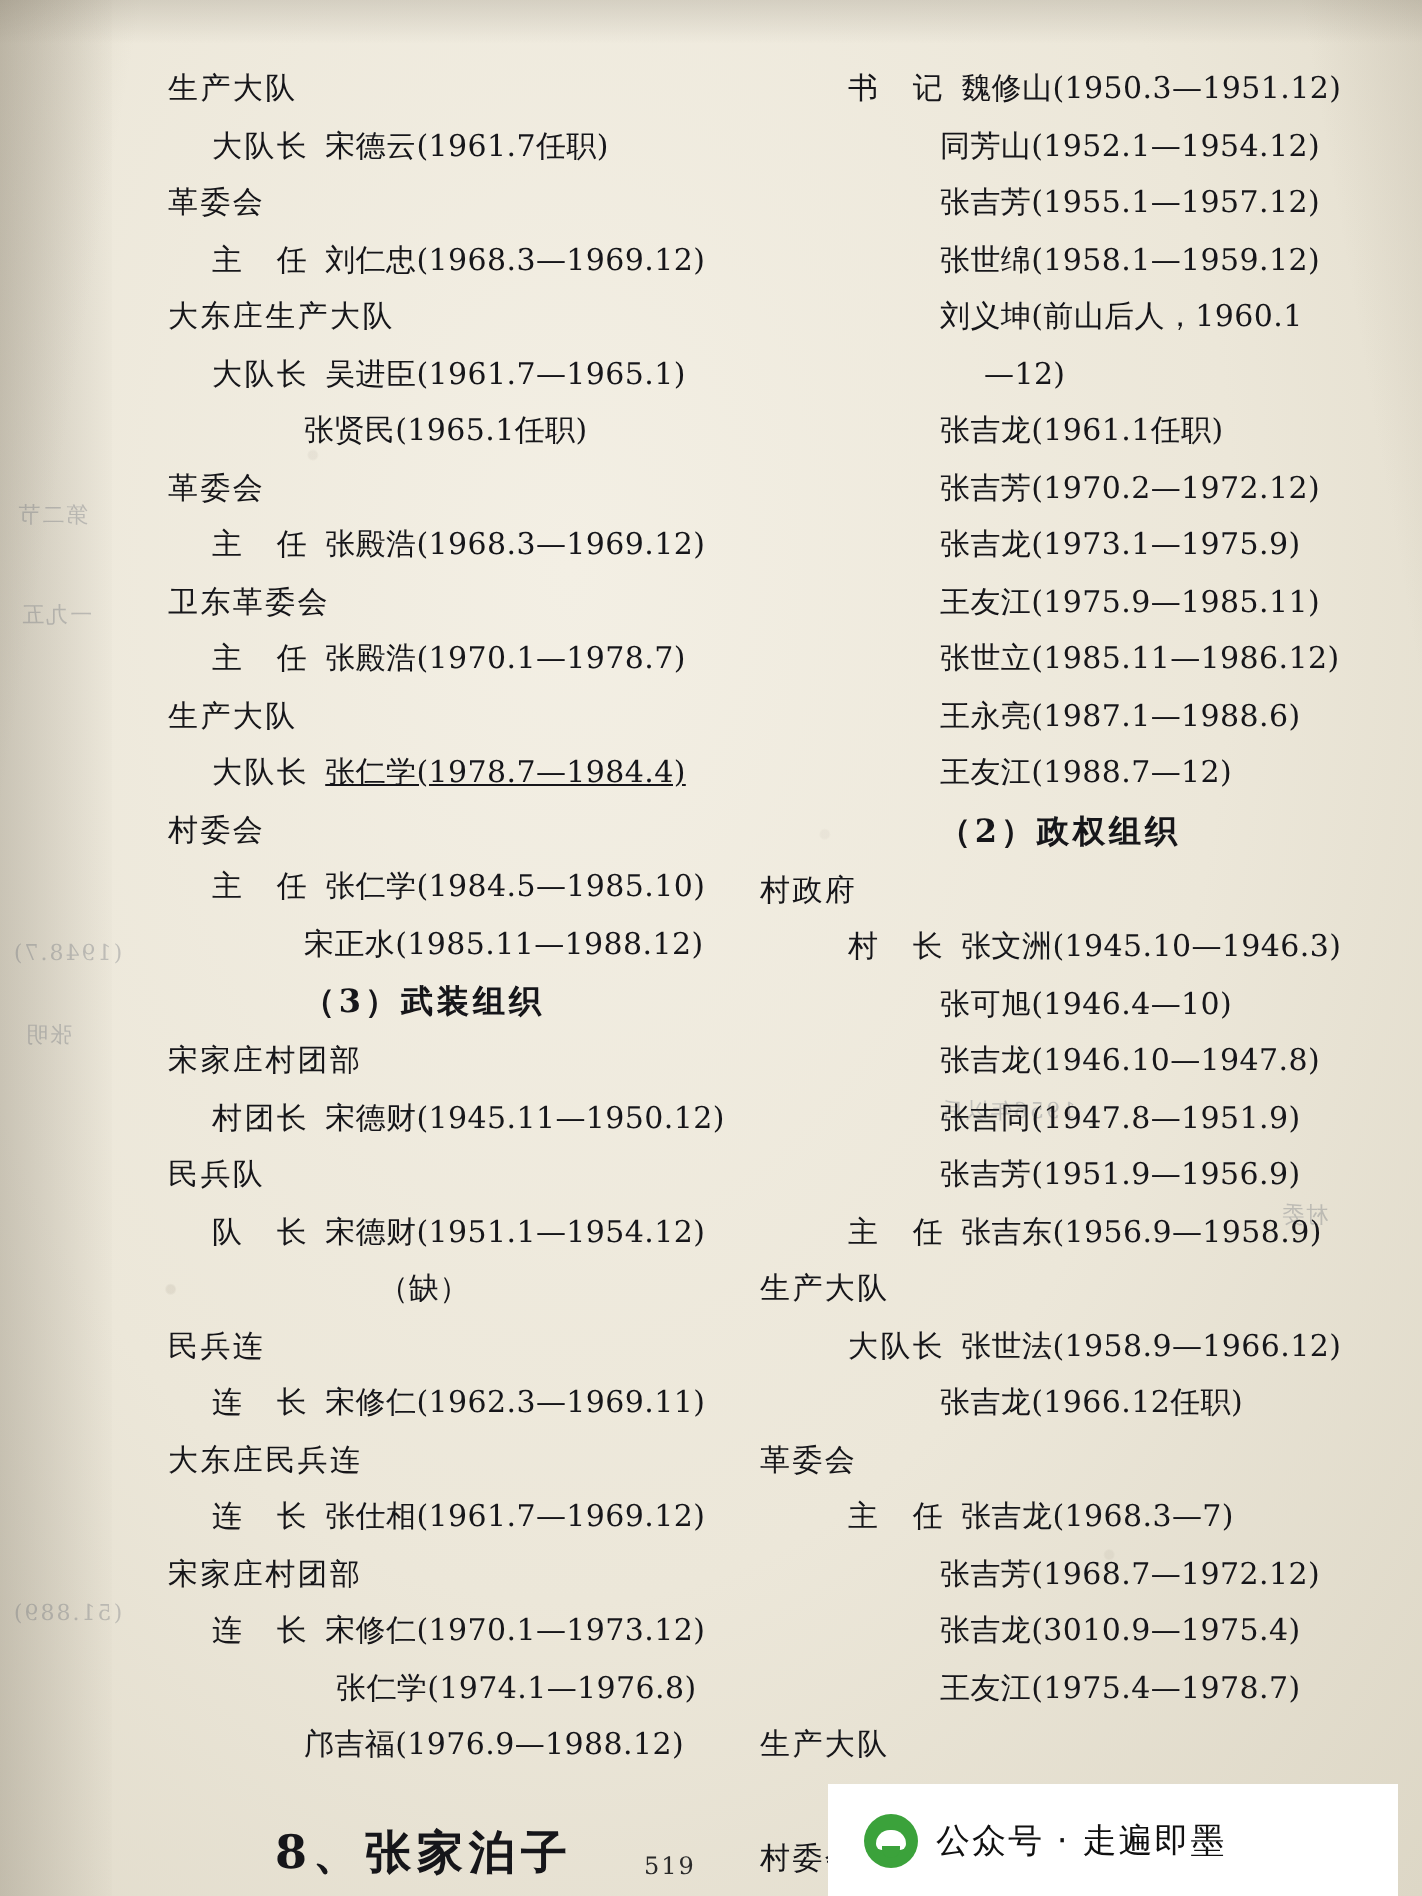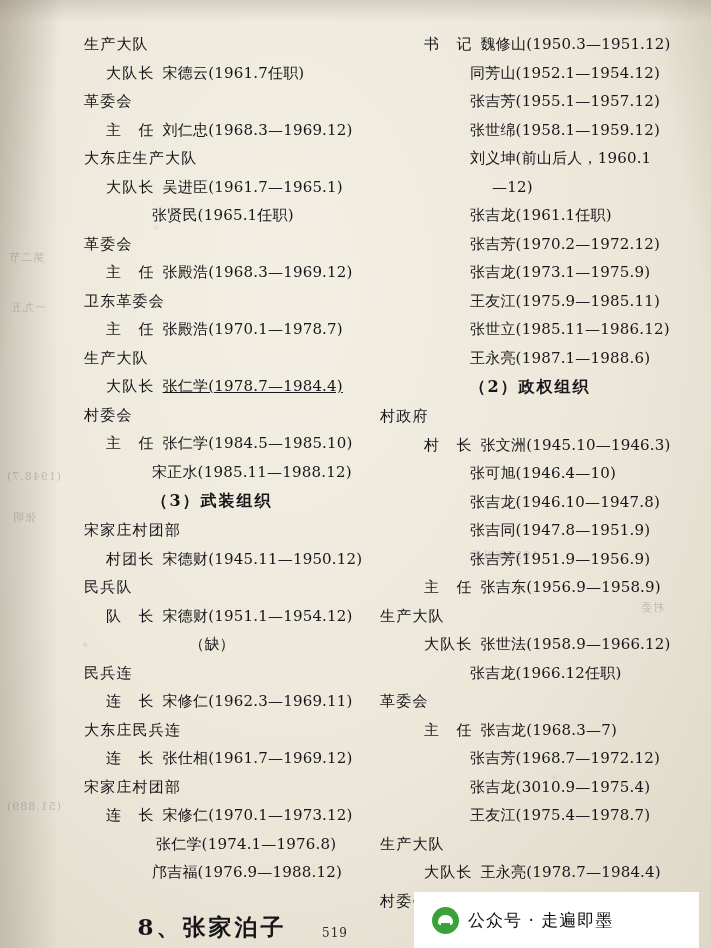--- a/index.html
+++ b/index.html
@@ -198,37 +198,38 @@
       <div class="ln i3"><span class="lbl">村团长</span><span class="val" style="margin-left: 8px;">宋德财(1945.11—1950.12)</span></div>
       <div class="ln i2"><span class="lbl">民兵队</span></div>
       <div class="ln i3"><span class="lbl">队　长</span><span class="val" style="margin-left: 8px;">宋德财(1951.1—1954.12)</span></div>
       <div class="ln ctr">（缺）</div>
       <div class="ln i2"><span class="lbl">民兵连</span></div>
       <div class="ln i3"><span class="lbl">连　长</span><span class="val" style="margin-left: 8px;">宋修仁(1962.3—1969.11)</span></div>
       <div class="ln i2"><span class="lbl">大东庄民兵连</span></div>
       <div class="ln i3"><span class="lbl">连　长</span><span class="val" style="margin-left: 8px;">张仕相(1961.7—1969.12)</span></div>
       <div class="ln i2"><span class="lbl">宋家庄村团部</span></div>
       <div class="ln i3"><span class="lbl">连　长</span><span class="val" style="margin-left: 8px;">宋修仁(1970.1—1973.12)</span></div>
-      <div class="ln i5"><span class="val" style="margin-left: 4px; text-align: center;">张仁学(1974.1—1976.8)</span></div>
+      <div class="ln i5"><span class="val" style="margin-left: 16px; text-align: center;">张仁学(1974.1—1976.8)</span></div>
       <div class="ln i5"><span class="val" style="margin-left: 0px;">邝吉福(1976.9—1988.12)</span></div>
       <div class="bigttl">8、张家泊子</div>
     </div>
   <div class="col" id="col-right">
       <div class="ln i3"><span class="lbl">书　记</span><span class="val" style="margin-left: 8px;">魏修山(1950.3—1951.12)</span></div>
       <div class="ln i5"><span class="val" style="margin-left: 0px;">同芳山(1952.1—1954.12)</span></div>
       <div class="ln i5"><span class="val" style="margin-left: 0px;">张吉芳(1955.1—1957.12)</span></div>
       <div class="ln i5"><span class="val" style="margin-left: 0px;">张世绵(1958.1—1959.12)</span></div>
       <div class="ln i5"><span class="val" style="margin-left: 0px;">刘义坤(前山后人，1960.1</span></div>
       <div class="ln i6"><span class="val" style="margin-left: 0px;">—12)</span></div>
       <div class="ln i5"><span class="val" style="margin-left: 0px;">张吉龙(1961.1任职)</span></div>
       <div class="ln i5"><span class="val" style="margin-left: 0px;">张吉芳(1970.2—1972.12)</span></div>
       <div class="ln i5"><span class="val" style="margin-left: 0px;">张吉龙(1973.1—1975.9)</span></div>
       <div class="ln i5"><span class="val" style="margin-left: 0px;">王友江(1975.9—1985.11)</span></div>
       <div class="ln i5"><span class="val" style="margin-left: 0px;">张世立(1985.11—1986.12)</span></div>
       <div class="ln i5"><span class="val" style="margin-left: 0px;">王永亮(1987.1—1988.6)</span></div>
+      <div class="ln i5"><span class="val" style="margin-left: 0px;">王友江(1988.7—12)</span></div>
       <div class="secttl">（2）政权组织</div>
       <div class="ln i1"><span class="lbl">村政府</span></div>
       <div class="ln i3"><span class="lbl">村　长</span><span class="val" style="margin-left: 8px;">张文洲(1945.10—1946.3)</span></div>
       <div class="ln i5"><span class="val" style="margin-left: 0px;">张可旭(1946.4—10)</span></div>
       <div class="ln i5"><span class="val" style="margin-left: 0px;">张吉龙(1946.10—1947.8)</span></div>
       <div class="ln i5"><span class="val" style="margin-left: 0px;">张吉同(1947.8—1951.9)</span></div>
       <div class="ln i5"><span class="val" style="margin-left: 0px;">张吉芳(1951.9—1956.9)</span></div>
       <div class="ln i3"><span class="lbl">主　任</span><span class="val" style="margin-left: 8px;">张吉东(1956.9—1958.9)</span></div>
       <div class="ln i1"><span class="lbl">生产大队</span></div>
       <div class="ln i3"><span class="lbl">大队长</span><span class="val" style="margin-left: 8px;">张世法(1958.9—1966.12)</span></div>

